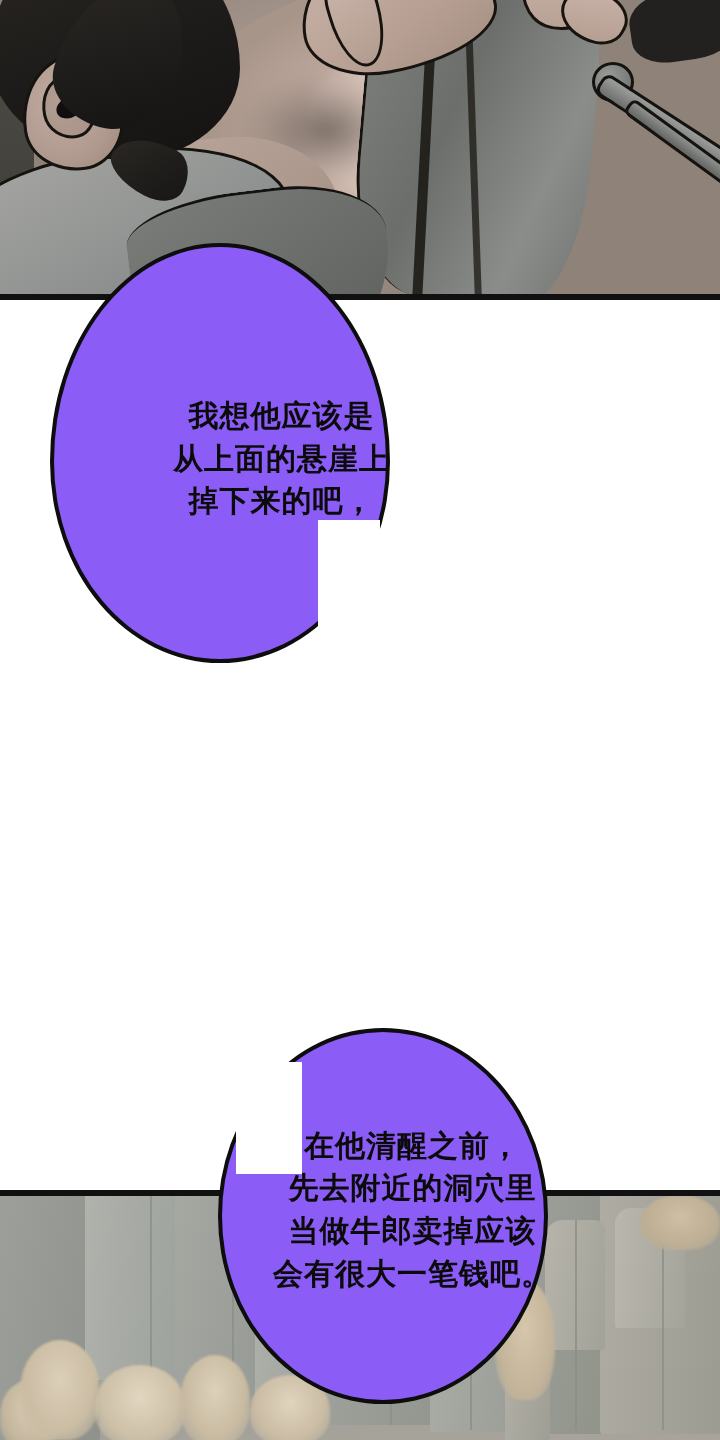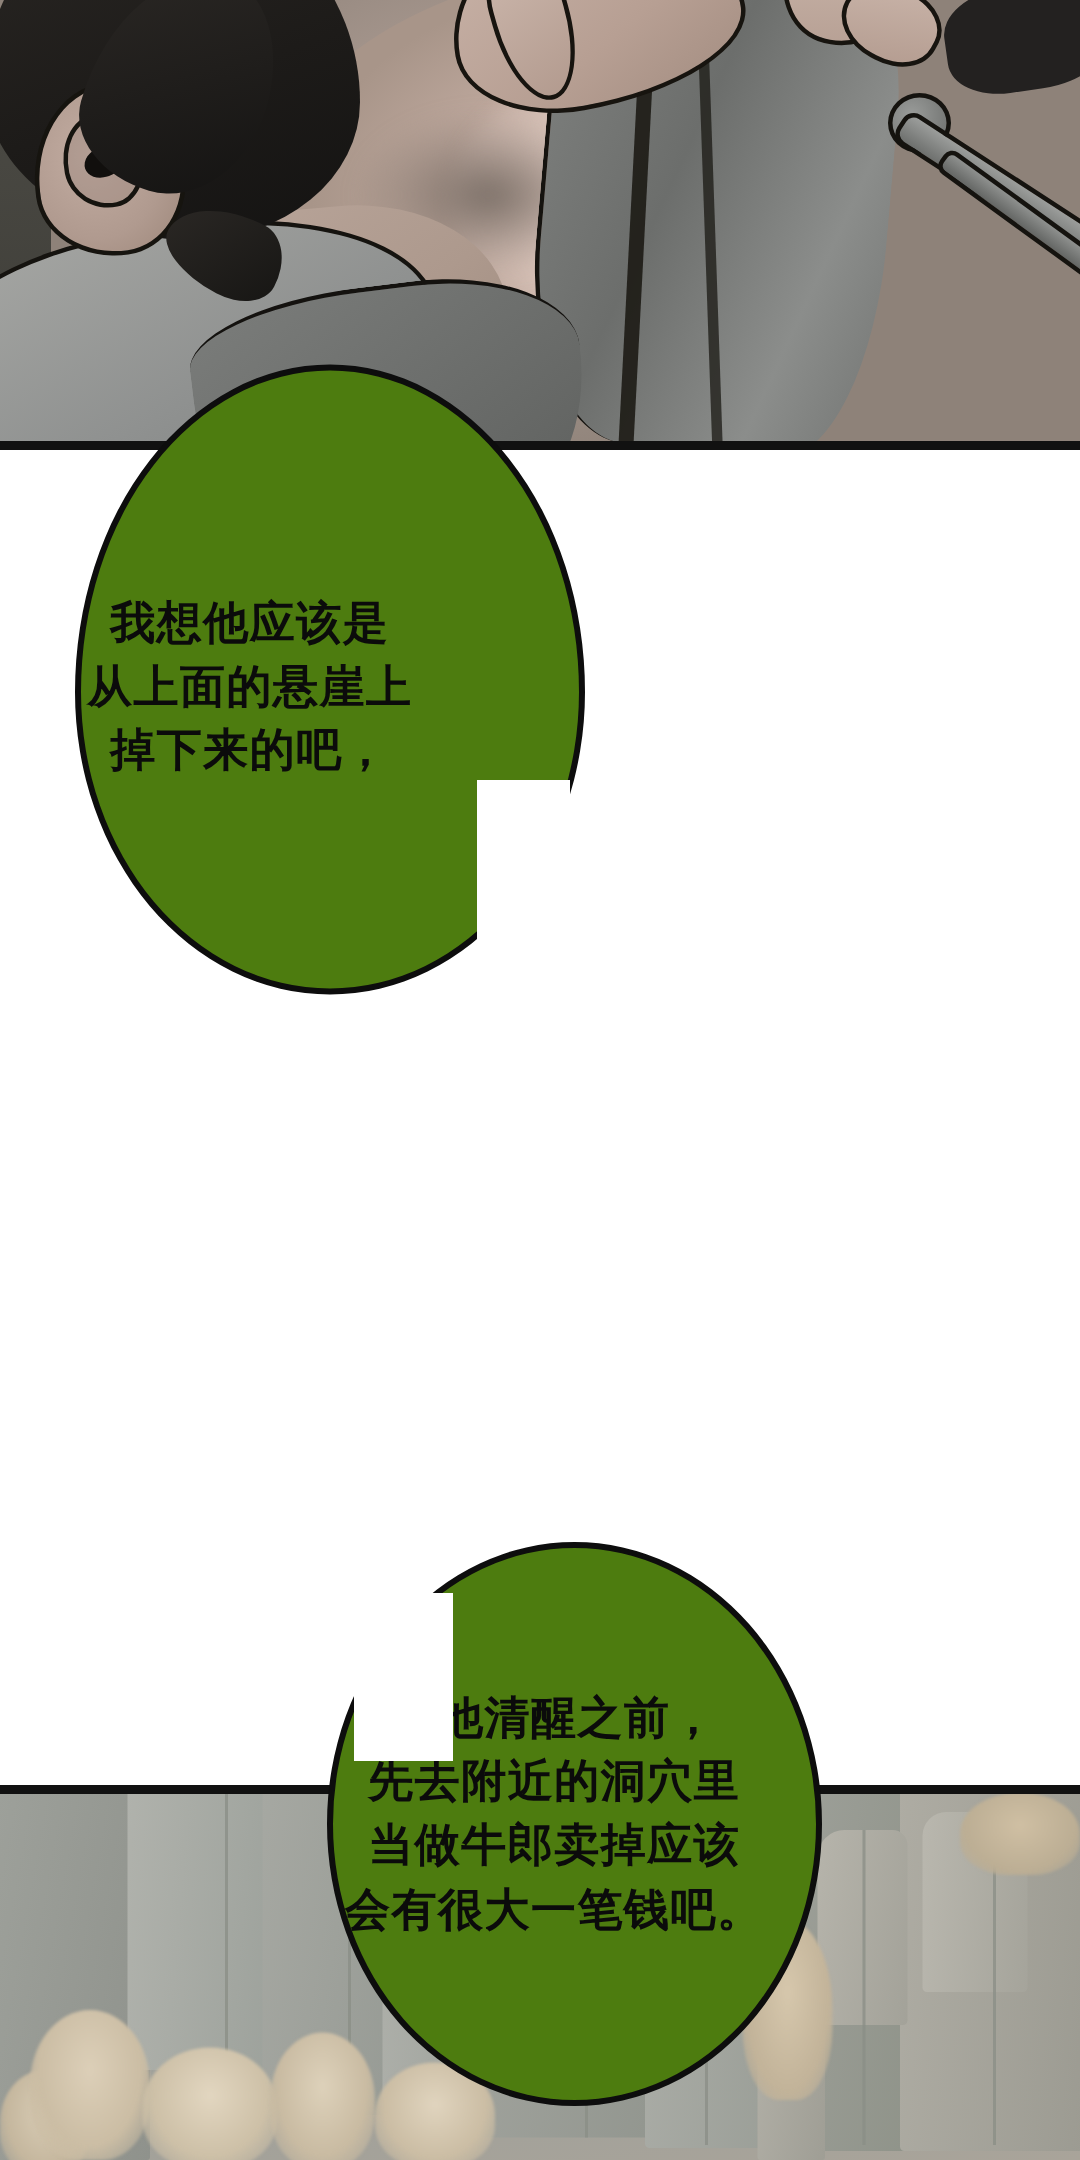--- a/index.html
+++ b/index.html
@@ -126,26 +126,26 @@
   #b-v2{left:95px;top:175px;width:90px;height:80px;background:radial-gradient(ellipse at 50% 40%,#e2d6c0,#cdc0a7 60%,rgba(200,188,165,0) 100%);}
   #b-v3{left:180px;top:165px;width:70px;height:90px;background:radial-gradient(ellipse at 50% 40%,#ddd1ba,#c9bba2 60%,rgba(200,188,165,0) 100%);}
   #b-v4{left:250px;top:185px;width:80px;height:70px;background:radial-gradient(ellipse at 50% 40%,#e0d4be,#cbbda4 60%,rgba(200,188,165,0) 100%);}
   #b-v5{left:0px;top:190px;width:60px;height:70px;background:radial-gradient(ellipse at 50% 40%,#d8ccb5,#c5b79e 60%,rgba(200,188,165,0) 100%);}
   #b-v6{left:495px;top:90px;width:60px;height:120px;background:radial-gradient(ellipse at 50% 40%,#d6c7ac,#c2b399 65%,rgba(200,188,165,0) 100%);}
   #b-v7{left:640px;top:5px;width:80px;height:55px;background:radial-gradient(ellipse at 50% 40%,#cfbfa3,#bcae94 65%,rgba(200,188,165,0) 100%);}
 
   
   .bubble{
     position:absolute;
-    background:#4d7c0f;
+    background:#8b5cf6;
     border:4px solid #0d0d0d;
     box-sizing:border-box;
     display:flex;
     align-items:center;
-    justify-content:flex-start;
+    justify-content:flex-end;
   }
   .bubble .txt{
     position:relative;
     z-index:3;
     text-align:center;
     color:#0b0b0b;
     font-weight:bold;
     font-size:30px;
     line-height:1.42;
     letter-spacing:1px;

